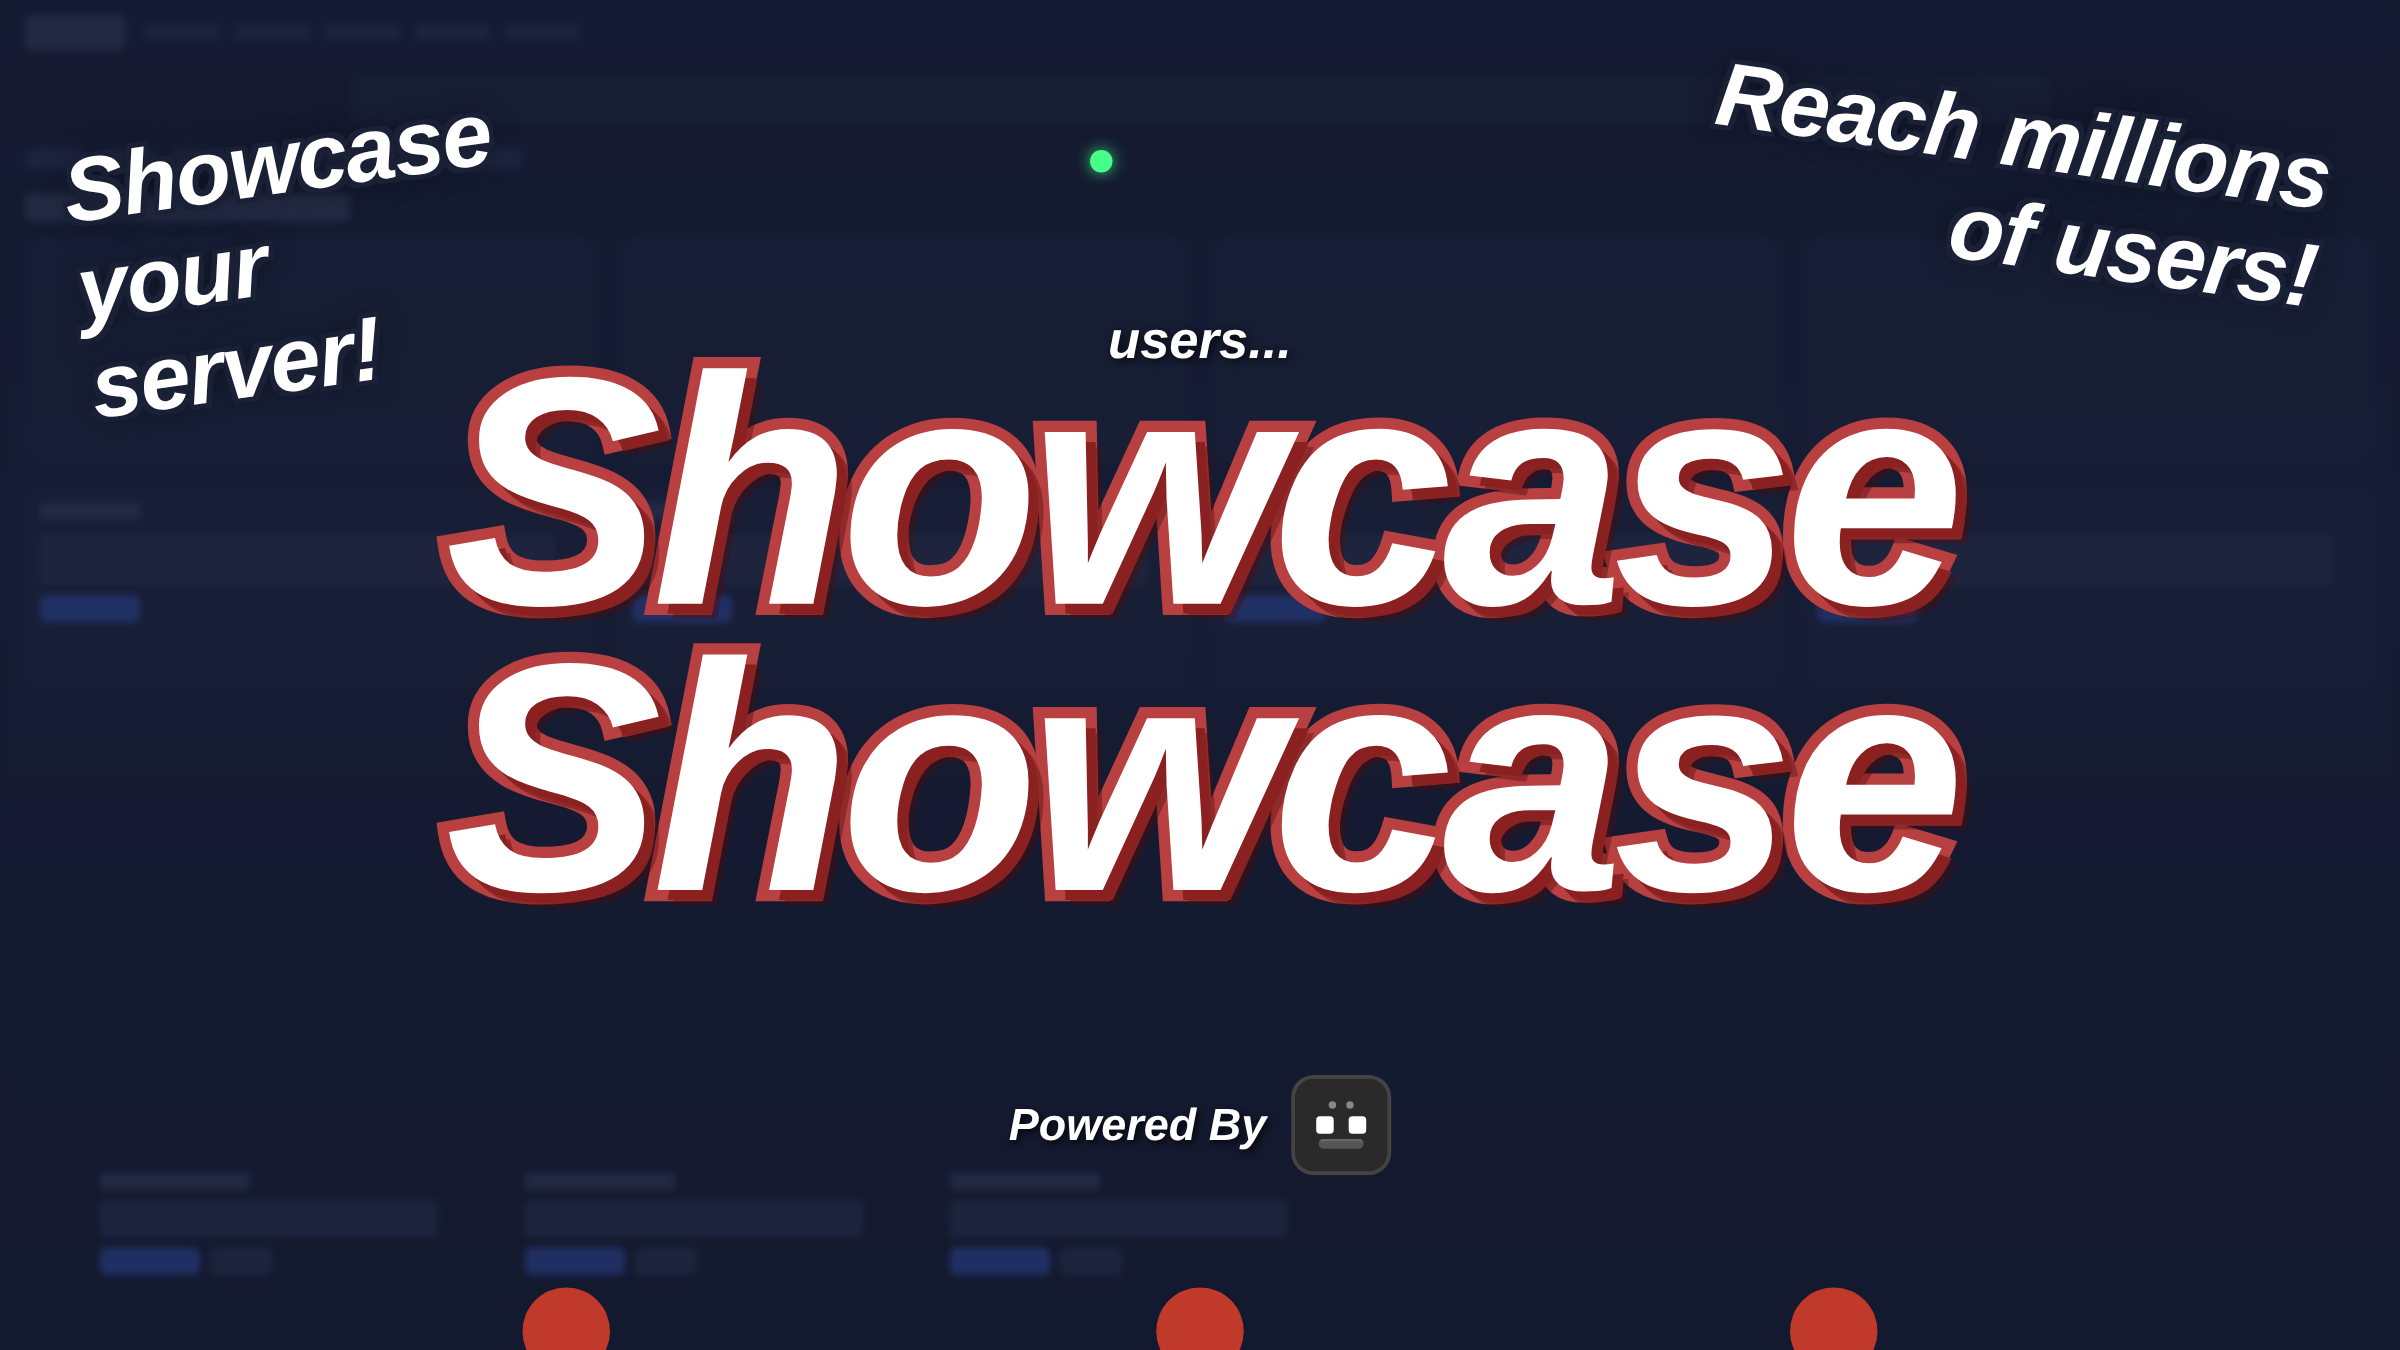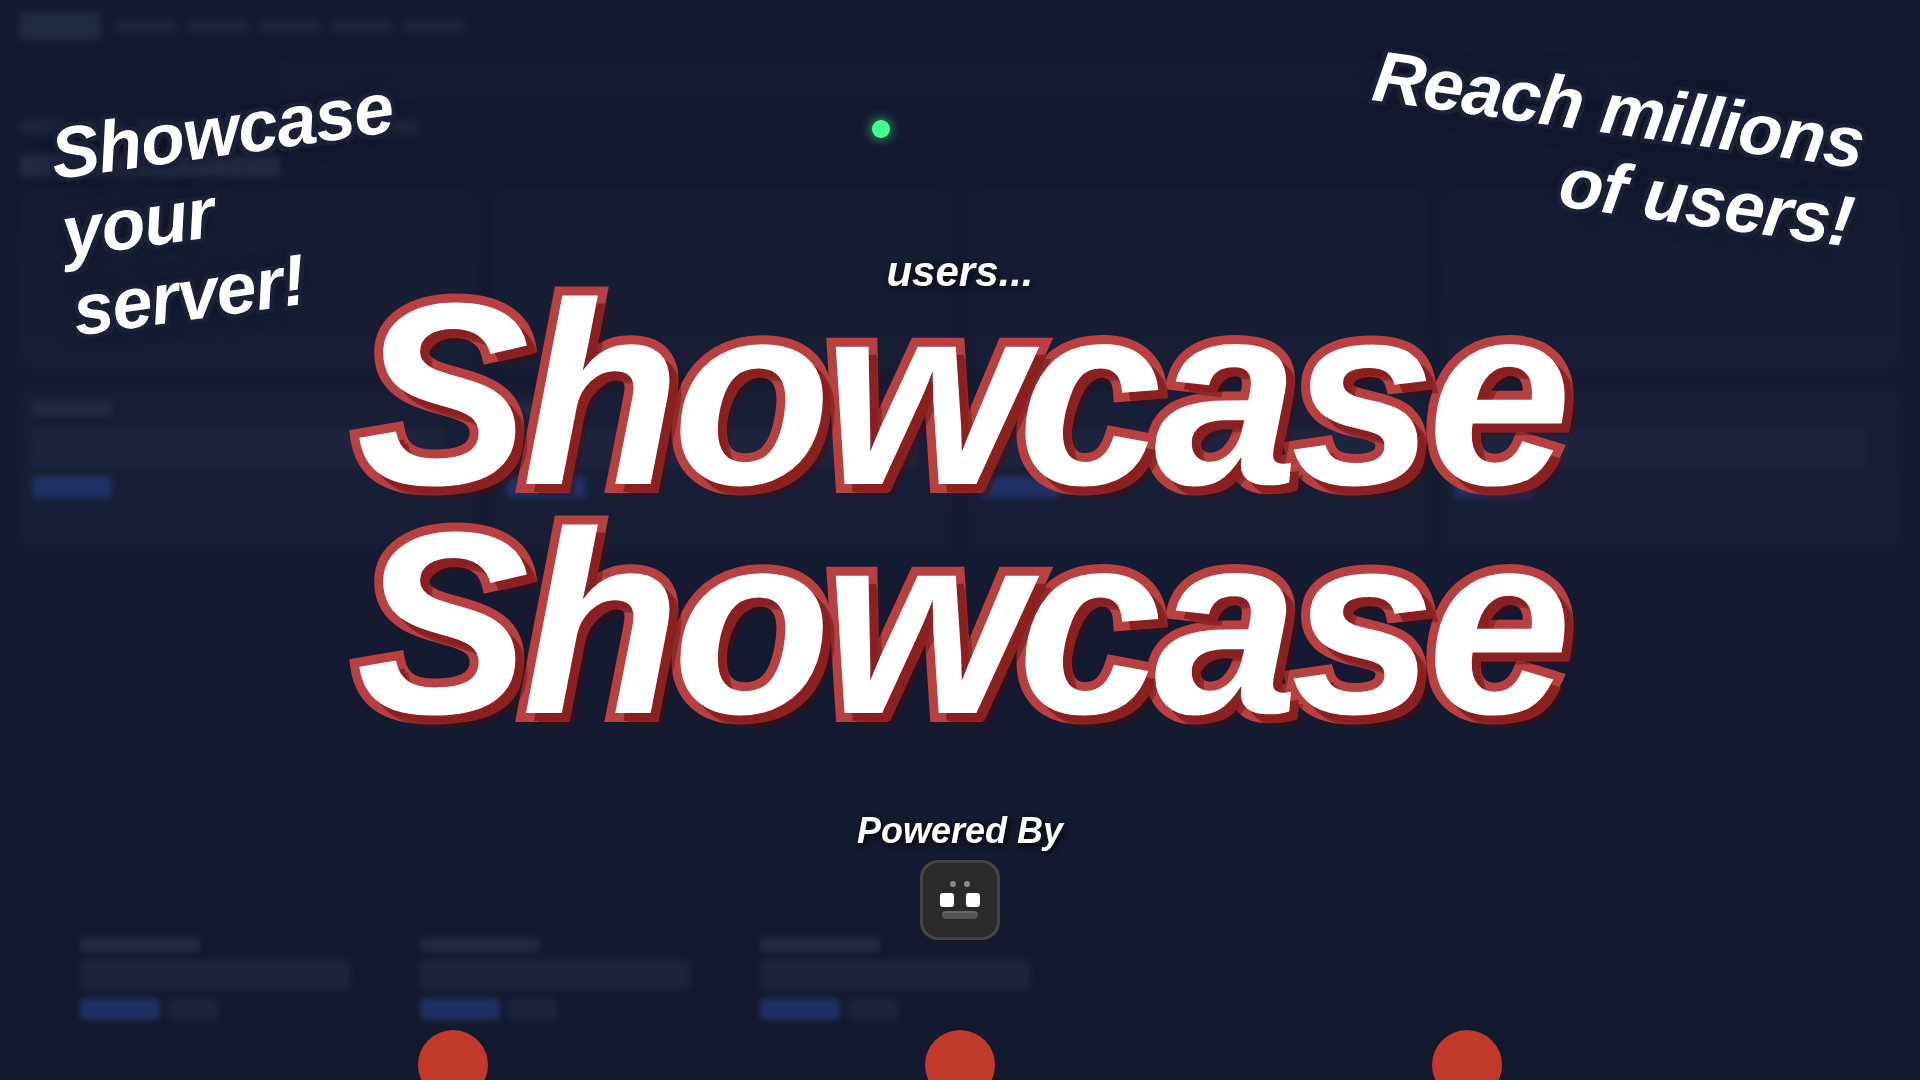--- a/index.html
+++ b/index.html
@@ -259,23 +259,23 @@
     }
 
     
     .powered-by {
       position: absolute;
       bottom: 140px;
       left: 50%;
       transform: translateX(-50%);
       text-align: center;
       display: flex;
-      flex-direction: column;
+      flex-direction: row;
       align-items: center;
-      gap: 8px;
+      gap: 20px;
     }
 
     .powered-by-text {
       color: #ffffff;
       font-size: 36px;
       font-weight: 700;
       font-style: italic;
       text-shadow: 2px 2px 6px rgba(0,0,0,0.8);
     }
 

